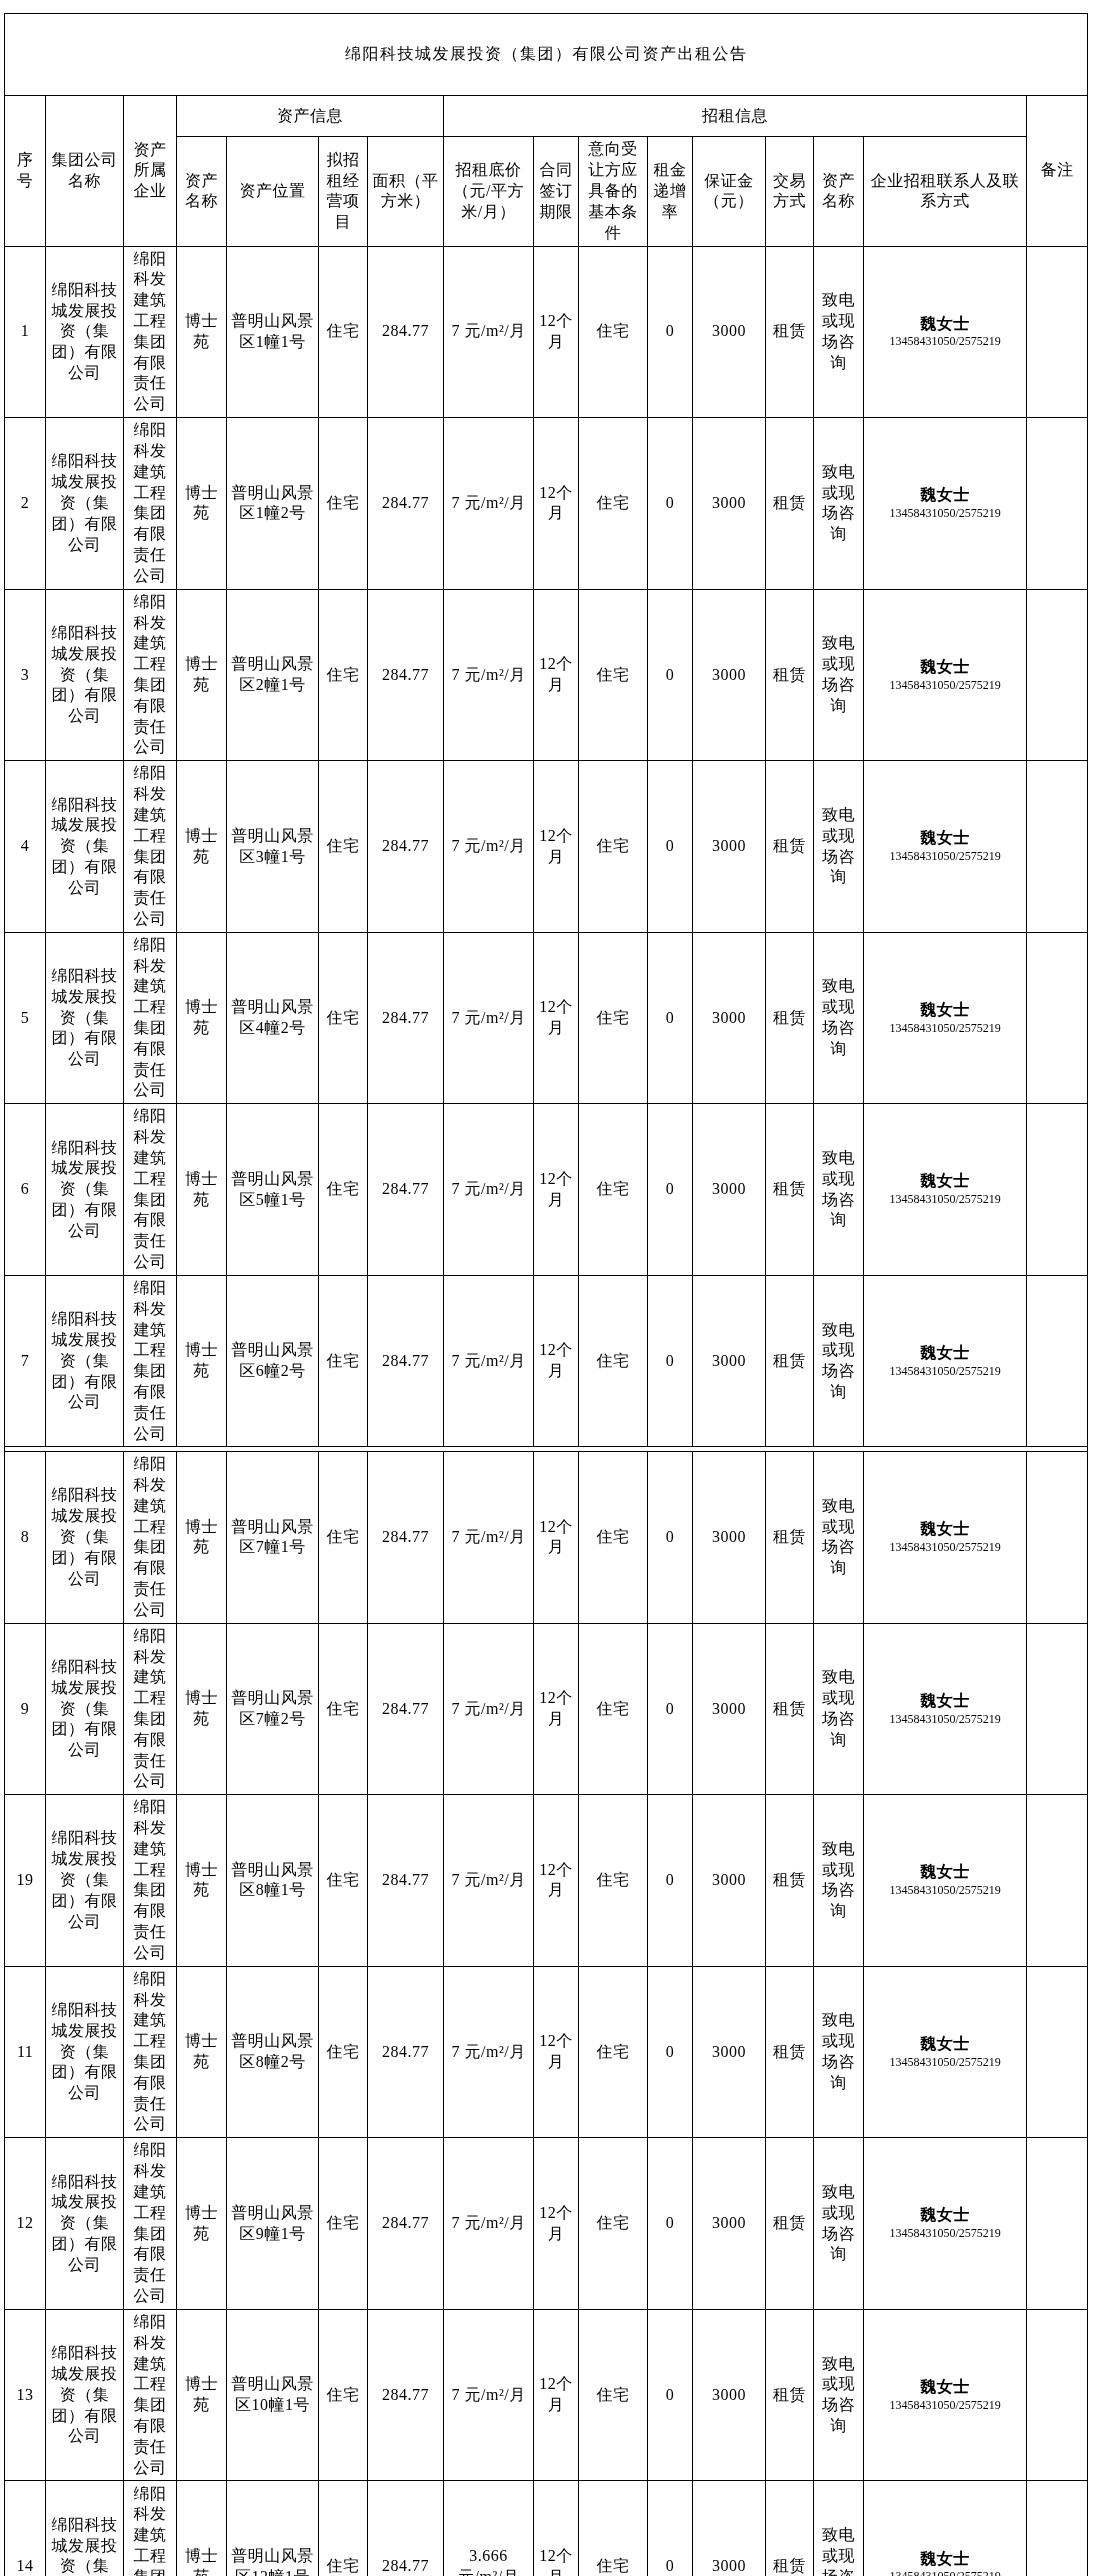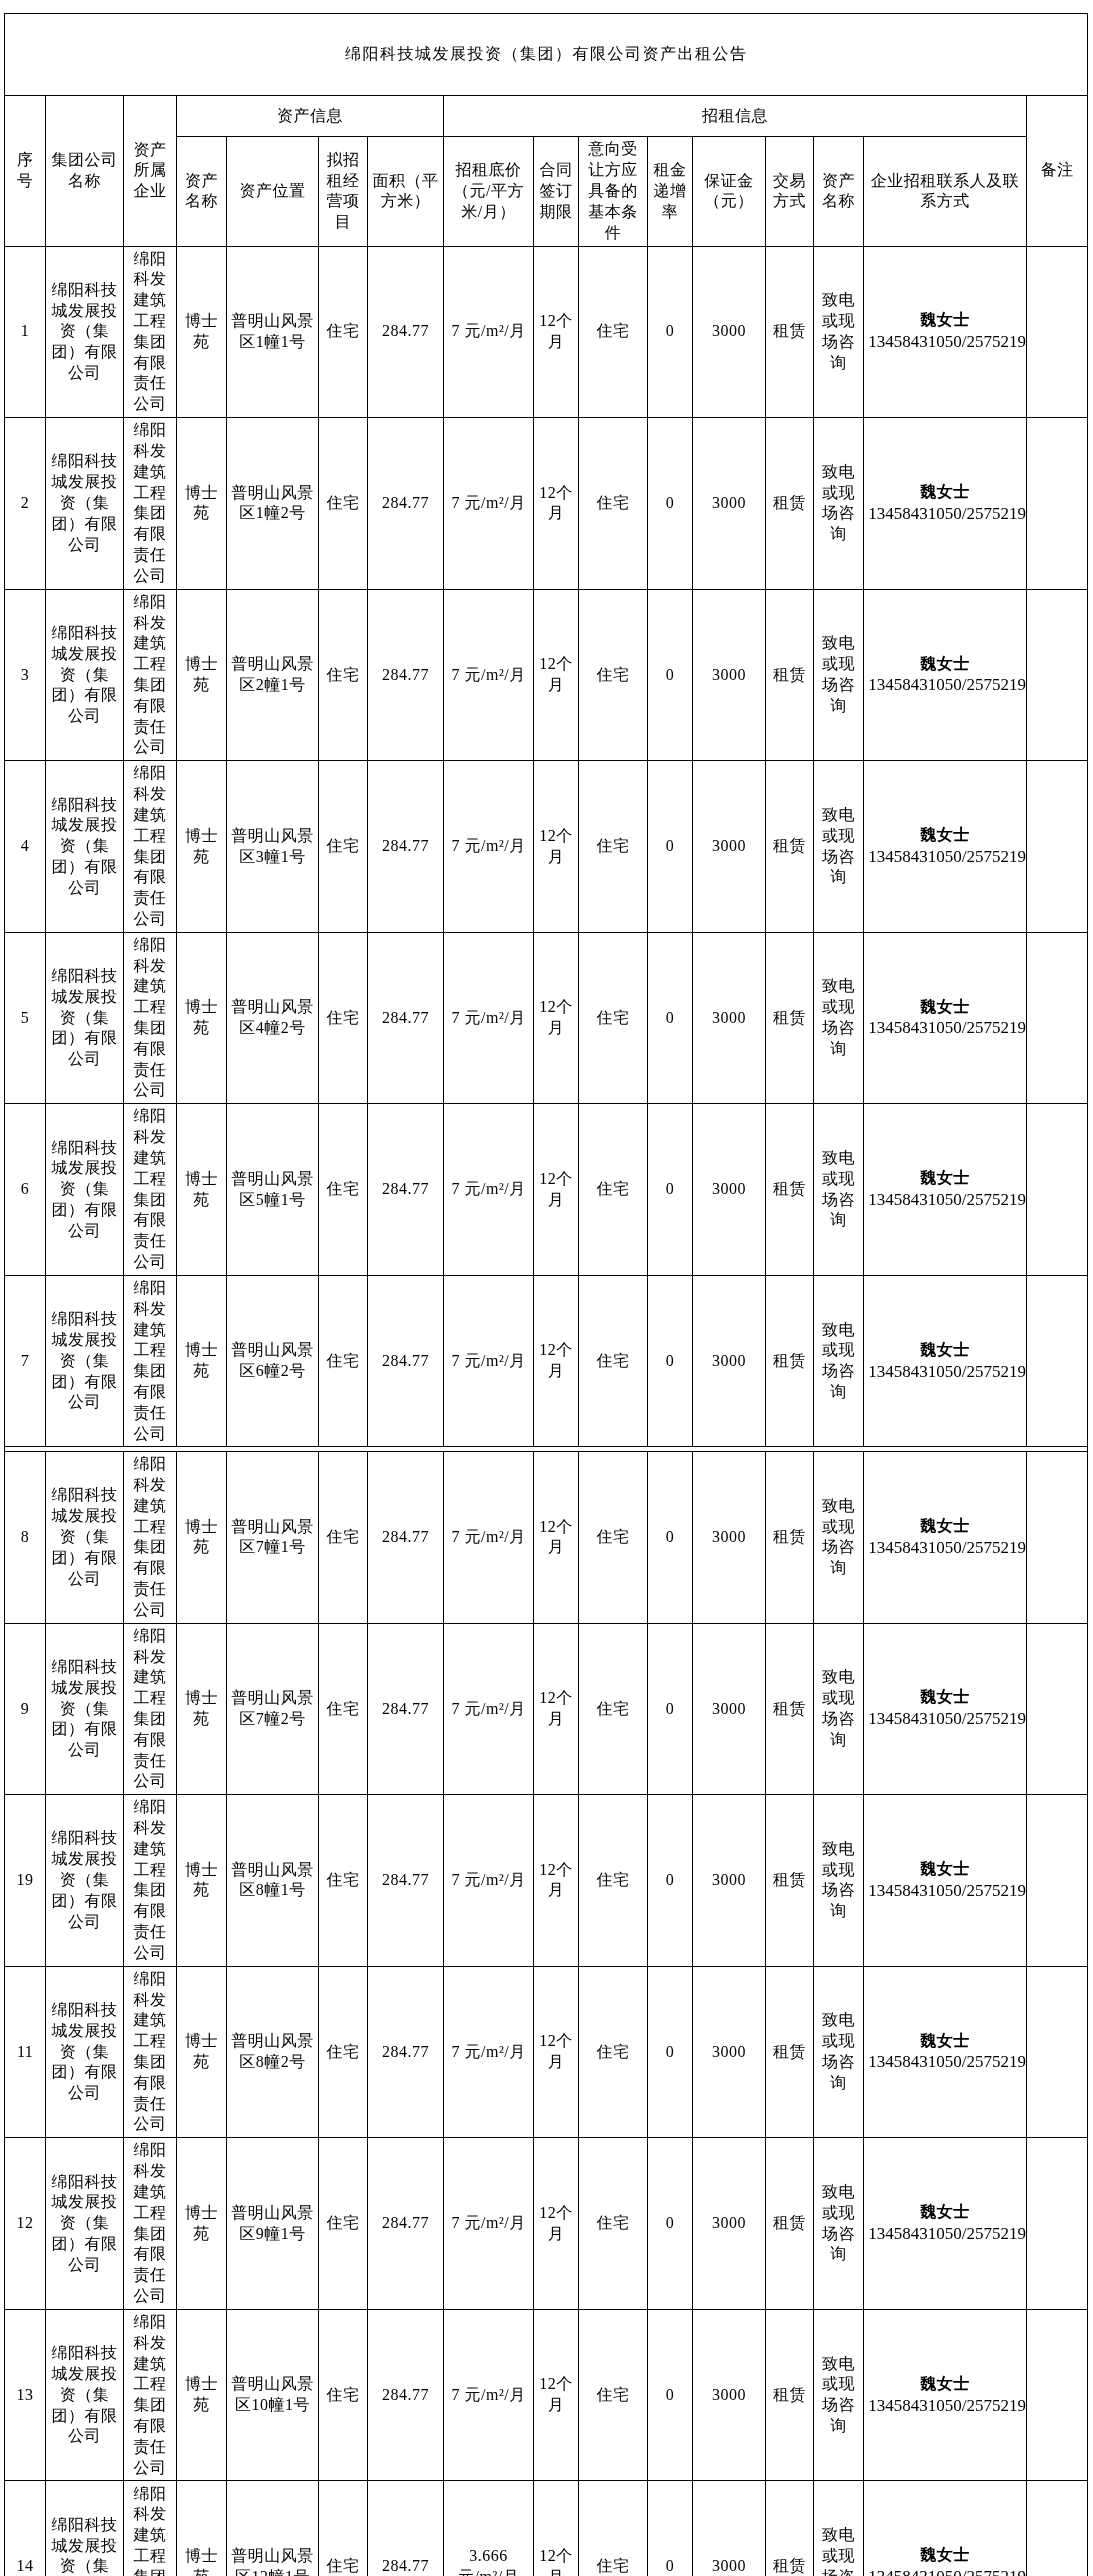--- a/index.html
+++ b/index.html
@@ -26,21 +26,21 @@
   tr.grp-row td { height:36px; }
   tr.hdr-row td { height:90px; border-bottom:1.5px solid #000; }
   td.hdr-span { border-bottom:1.5px solid #000; }
   td.thick-l { border-left:1.5px solid #000; }
   tr.data-row { height:170px; }
   tr.page-break-row td {
     height:3.6px; padding:0;
     border-top:1.5px solid #000; border-bottom:1.5px solid #000;
   }
   .contact-person { display:block;font-weight:bold; }
-  .contact-number { display:block; letter-spacing:0; white-space:nowrap; font-size:17px;text-align:center; }
+  .contact-number { display:block; letter-spacing:0; white-space:nowrap; font-size:12px;text-align:center; }
 </style>
 </head>
 <body>
 
 <table class="doc-table">
   <colgroup>
     <col style="width:41px">
       <col style="width:78px">
       <col style="width:53px">
       <col style="width:50px">

